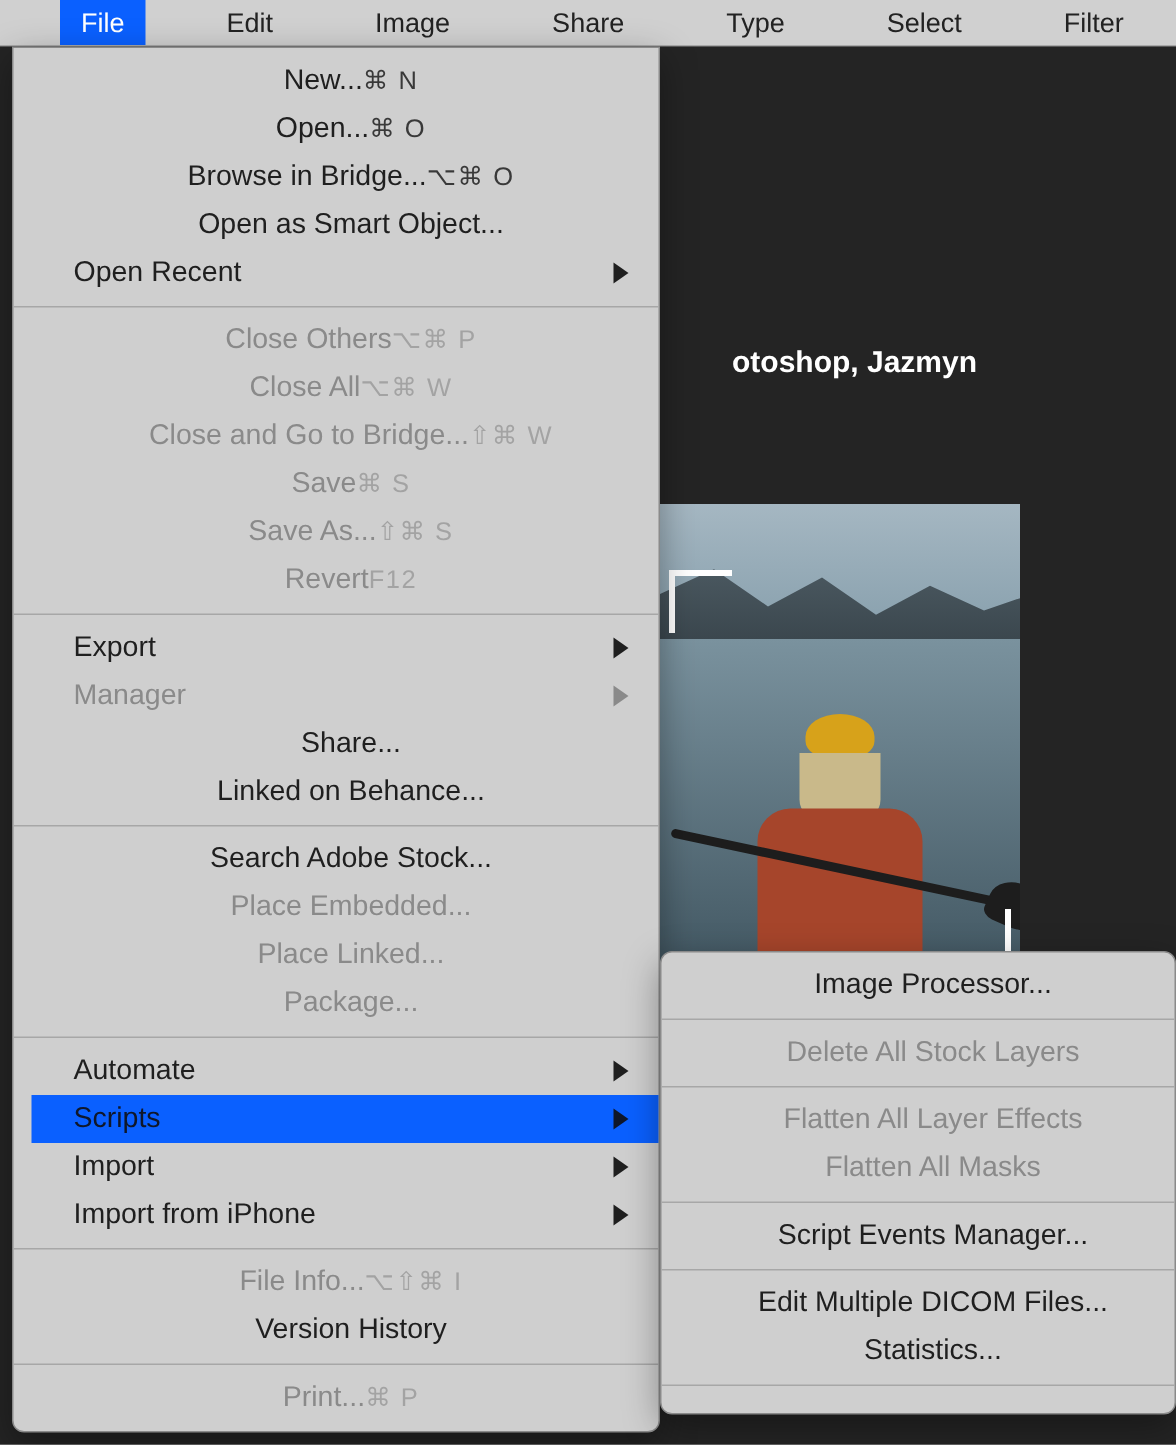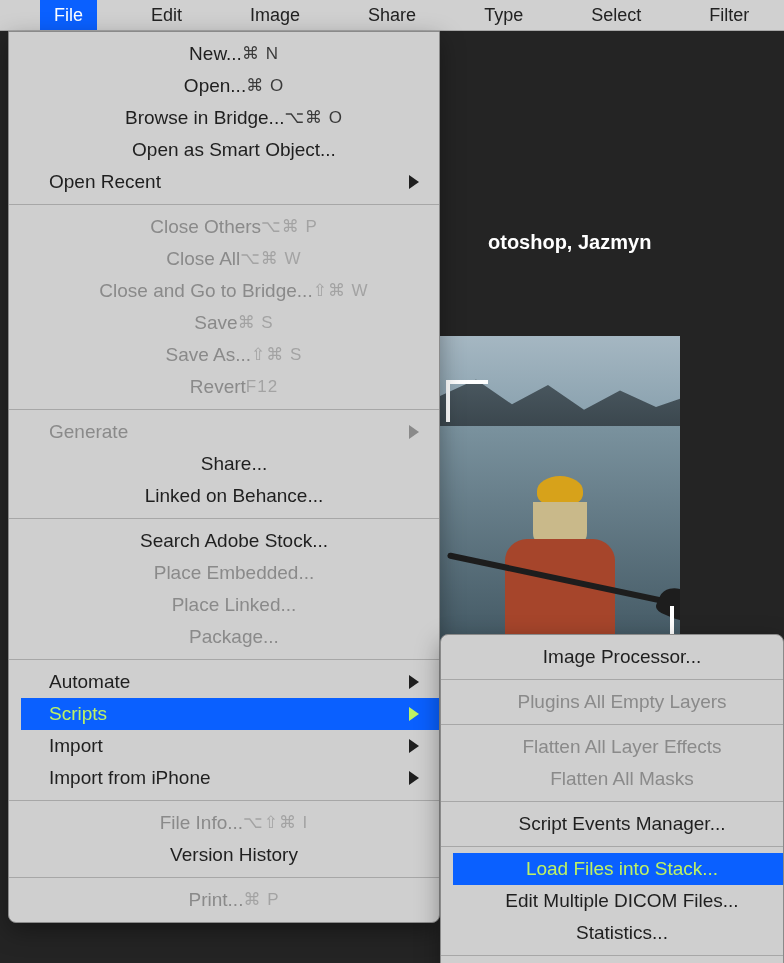--- a/index.html
+++ b/index.html
@@ -33,21 +33,21 @@
   .crop-tl{top:44px;left:6px;width:42px;height:42px;border-right:none;border-bottom:none;}
   .crop-br{bottom:18px;right:6px;width:42px;height:42px;border-left:none;border-top:none;}
 
   
   .menu { position: absolute; background: #cfcfcf; border: 1px solid #8a8a8a; border-radius: 0 0 8px 8px; box-shadow: 0 8px 24px rgba(0,0,0,0.35); padding: 6px 0; }
   .file-menu { left: 8px; top: 31px; width: 432px; }
   .sub-menu  { left: 440px; top: 634px; width: 344px; border-radius: 8px; }
 
   .mi { display: flex; align-items: center; justify-content: center; padding: 3px 20px 3px 28px; font-size: 19px; line-height: 26px; color: #1f1f1f; cursor: default; position: relative; margin-left: 12px; }
   .mi.dis { color: #8a8a8a; }
-  .mi.sel { background: #0a60ff; color: #bef264; }
+  .mi.sel { background: #0a60ff; color: #0f172a; }
   .mi .sc { font-size: 17px; letter-spacing: 1px; color: inherit; opacity: .85; font-family: -apple-system, Arial; }
   .mi.dis .sc { color: #9c9c9c; }
   .mi .arrow { margin-left: auto; }
   .sep { height: 1px; background: #a7a7a7; margin: 6px 0; }
 
   .tri { display:inline-block; width:0; height:0; border-top:7px solid transparent; border-bottom:7px solid transparent; border-left:10px solid currentColor;}
   .tri.dis-tri{ color:#8a8a8a;}
 </style>
 </head>
 <body>
@@ -123,22 +123,26 @@
     </div>
     <div class="mi dis">
       <span>Save As...</span>
       <span class="sc">⇧⌘ S</span>
     </div>
     <div class="mi dis">
       <span>Revert</span>
       <span class="sc">F12</span>
     </div>
     <div class="sep"></div>
-    <div class="mi dis">
-      <span>Generate</span>
+    <div class="mi">
+      <span>Export</span>
+      <span class="arrow tri"></span>
+    </div>
+    <div class="mi dis">
+      <span>Manager</span>
       <span class="arrow tri dis-tri"></span>
     </div>
     <div class="mi">
       <span>Share...</span>
     </div>
     <div class="mi">
       <span>Linked on Behance...</span>
     </div>
     <div class="sep"></div>
     <div class="mi">
@@ -184,37 +188,34 @@
       <span class="sc">⌘ P</span>
     </div>
   </div>
 
 <div class="menu sub-menu" id="scripts-submenu">
     <div class="mi">
       <span>Image Processor...</span>
     </div>
     <div class="sep"></div>
     <div class="mi dis">
-      <span>Plugins All Empty Layers</span>
+      <span>Delete All Stock Layers</span>
     </div>
     <div class="sep"></div>
     <div class="mi dis">
       <span>Flatten All Layer Effects</span>
     </div>
     <div class="mi dis">
       <span>Flatten All Masks</span>
     </div>
     <div class="sep"></div>
     <div class="mi">
       <span>Script Events Manager...</span>
     </div>
     <div class="sep"></div>
-    <div class="mi sel">
-      <span>Load Files into Stack...</span>
-    </div>
     <div class="mi">
       <span>Edit Multiple DICOM Files...</span>
     </div>
     <div class="mi">
       <span>Statistics...</span>
     </div>
     <div class="sep"></div>
     <div class="mi"></div>
   </div>
 

